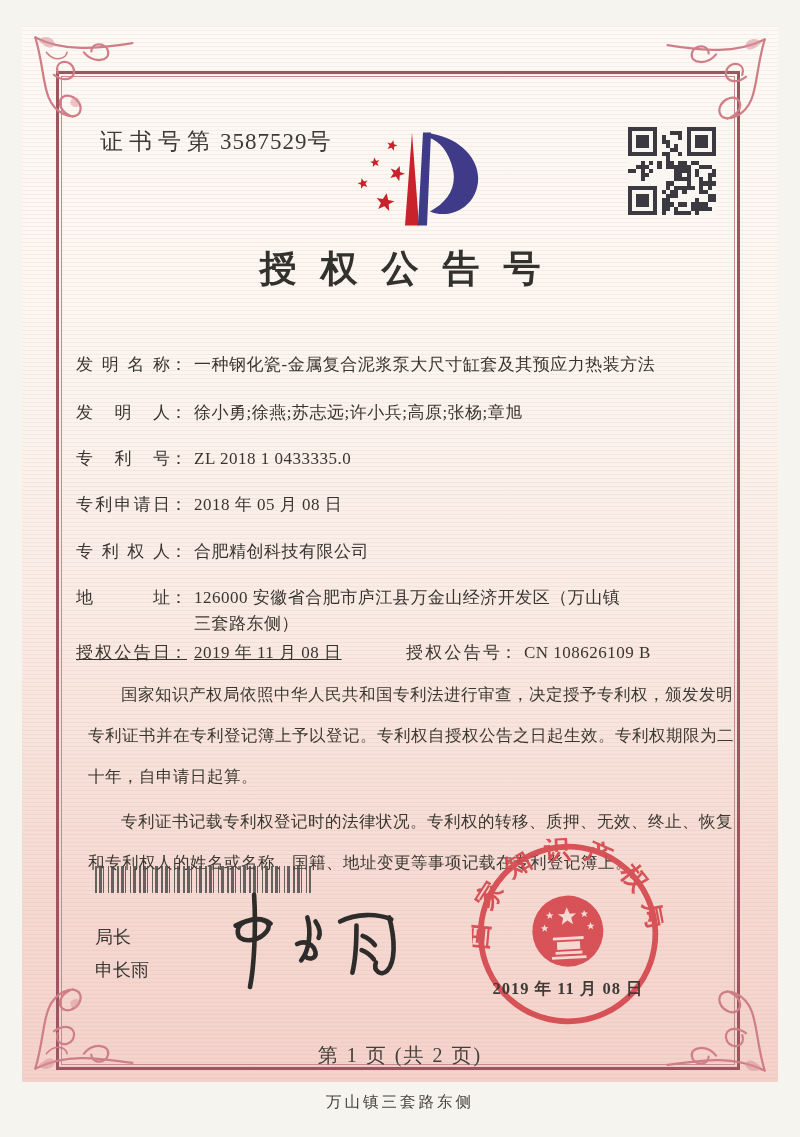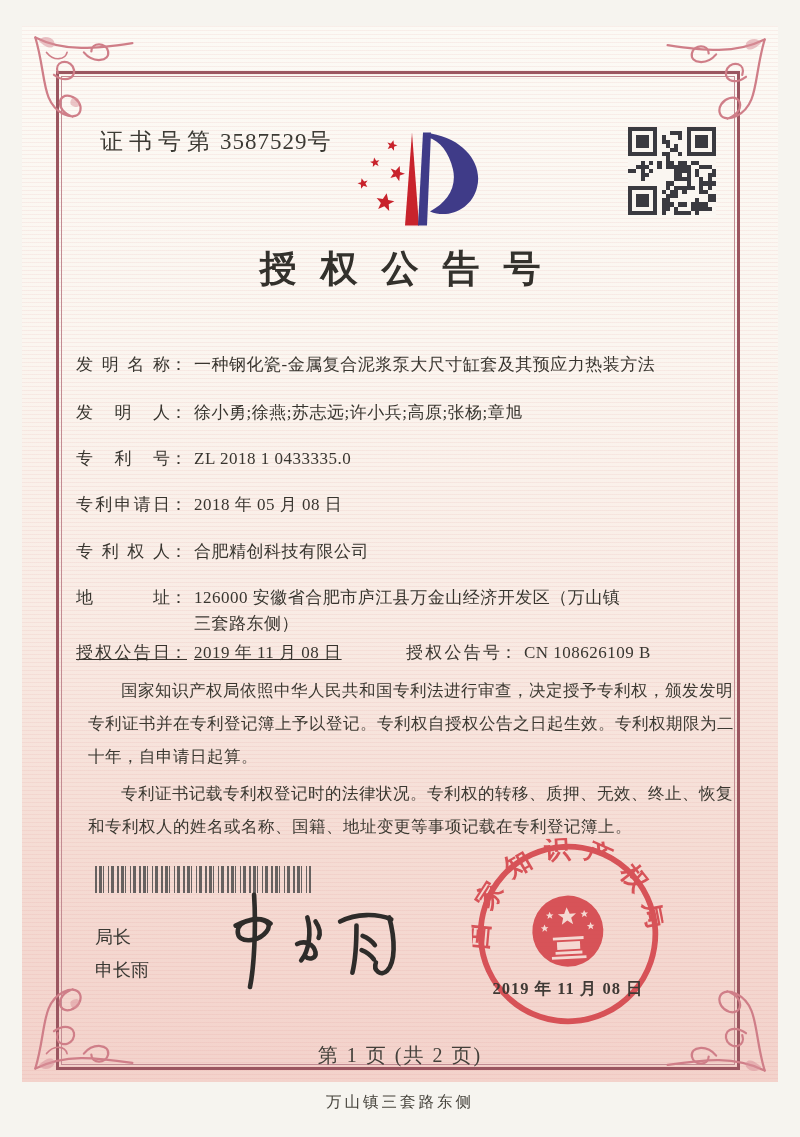--- a/index.html
+++ b/index.html
@@ -51,21 +51,21 @@
 
   .row{position:absolute;left:54px;width:648px;display:flex;align-items:flex-start;
        font-size:17px;color:#38352f;line-height:26px;}
   .lbl{display:inline-block;width:94px;flex:none;text-align:justify;text-align-last:justify;}
   .colon{flex:none;margin-right:7px;}
   .val{flex:1;letter-spacing:.5px;}
   .row-grant .pair{display:flex;}
   .row-grant .pair.first{width:330px;flex:none;text-decoration:underline;}
 
   .paras{position:absolute;left:66px;top:648px;width:648px;color:#3b3831;}
-  .paras p{margin:0 0 4px;text-indent:2em;font-size:16.5px;line-height:33px;letter-spacing:.5px;}
+  .paras p{margin:0 0 4px;text-indent:2em;font-size:16.5px;line-height:41px;letter-spacing:.5px;}
 
   .barcode{
     position:absolute;left:73px;top:840px;width:216px;height:27px;opacity:.82;
     background:repeating-linear-gradient(90deg,
       #474747 0 2px,transparent 2px 4px,
       #474747 4px 7px,transparent 7px 8px,
       #474747 8px 9px,transparent 9px 13px,
       #474747 13px 14px,transparent 14px 16px,
       #474747 16px 19px,transparent 19px 22px);
   }

